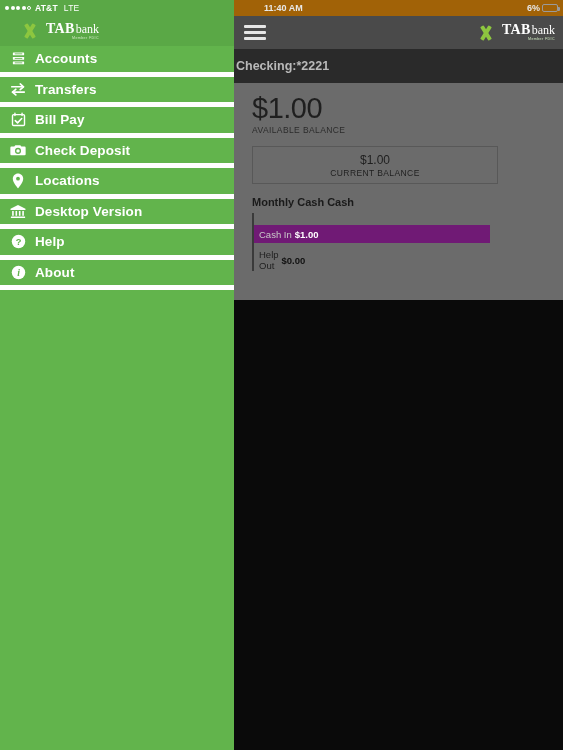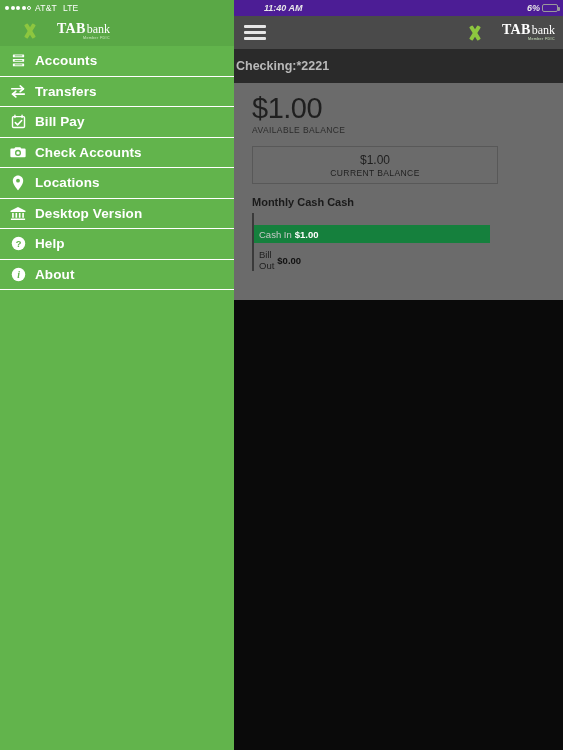--- a/index.html
+++ b/index.html
@@ -23,32 +23,32 @@
     display:flex; align-items:center;
     padding-left:5px;
     background:#5aa846;
     color:#ffffff;
     font-size:8px;
     letter-spacing:.2px;
   }
   .dots { display:flex; align-items:center; gap:1.5px; margin-right:4px; }
   .dot { width:4px; height:4px; border-radius:50%; background:#ffffff; }
   .dot.hollow { background:transparent; border:1px solid #ffffff; width:4px; height:4px; }
-  .carrier { margin-right:6px; font-size:8.5px; }
+  .carrier { margin-right:6px; font-size:8.5px;font-weight:bold; }
   .lte { font-size:8.5px; }
 
   #brand-left {
     height:30px;
     display:flex; align-items:center;
     padding-left:22px;
     background:#5aa846;
   }
 
   
-  .logo { display:flex; align-items:center; gap:19px;justify-content:center; }
+  .logo { display:flex; align-items:center; gap:8px;justify-content:center; }
   .logo-x { width:16px; height:16px; position:relative; flex:none; }
   .logo-x span {
     position:absolute; left:50%; top:0;
     width:4px; height:16px; background:#8dc63f;
     border-radius:1px;
   }
   .logo-x span.a { transform:translateX(-50%) rotate(32deg); }
   .logo-x span.b { transform:translateX(-50%) rotate(-32deg); }
   .logo-text { display:flex; flex-direction:column; line-height:1; }
   .logo-main { display:flex; align-items:baseline; }
@@ -65,41 +65,41 @@
   .logo-fdic {
     font-size:3.6px; color:#cfe8c2; letter-spacing:.4px;
     text-align:right; margin-top:1px;
   }
 
   
   .menu-item {
     height:30.5px;
     display:flex; align-items:center;
     padding-left:8px;
-    border-bottom:1px solid #ffffff;
+    border-bottom:5px solid #ffffff;
     color:#ffffff;
   }
   .menu-icon {
     width:20px; height:20px; flex:none;
     display:flex; align-items:center; justify-content:center;
     margin-right:7px;
   }
   .menu-icon svg { display:block; }
   .menu-label { font-size:13.5px; font-weight:bold; letter-spacing:.1px; }
 
   
   #content {
     position:absolute; left:234px; top:0;
     width:329px; height:750px;
     background:#0a0a0a;
   }
   #statusbar-right {
     height:16px; display:flex; align-items:center;
-    background:#4c1d95; color:#e8e8e8;
-    font-size:8.5px; position:relative;font-style:italic;
+    background:#a16207; color:#e8e8e8;
+    font-size:8.5px; position:relative;
   }
   #clock { position:absolute; left:30px; font-weight:bold; font-size:9px; }
   #battery-wrap {
     position:absolute; right:5px;
     display:flex; align-items:center; gap:2px;
   }
   #battery-pct { font-weight:bold; font-size:9px; }
   .battery-body {
     width:16px; height:8px;
     border:1px solid #9a9a9a; border-radius:2px;
@@ -244,21 +244,21 @@
   </div>
 
   <div class="menu-item">
     <span class="menu-icon">
       <svg width="16" height="14" viewBox="0 0 18 14" fill="#fff">
         <path d="M1.6 3.2h3.2l1.2-1.6h5.6l1.2 1.6h3.6a1.2 1.2 0 0 1 1.2 1.2v7.4a1.2 1.2 0 0 1-1.2 1.2H1.6A1.2 1.2 0 0 1 .4 11.8V4.4a1.2 1.2 0 0 1 1.2-1.2z"></path>
         <circle cx="9" cy="8" r="3.4" fill="#62b44c"></circle>
           <circle cx="9" cy="8" r="1.9" fill="#fff"></circle>
       </svg>
     </span>
-    <span class="menu-label">Check Accounts</span>
+    <span class="menu-label">Check Deposit</span>
   </div>
 
   <div class="menu-item">
     <span class="menu-icon">
       <svg width="12" height="16" viewBox="0 0 12 16" fill="#fff">
         <path d="M6 .6C3.1.6.8 2.9.8 5.8c0 3.9 5.2 9.6 5.2 9.6s5.2-5.7 5.2-9.6C11.2 2.9 8.9.6 6 .6z"></path>
         <circle cx="6" cy="5.7" r="1.9" fill="#62b44c"></circle>
       </svg>
     </span>
     <span class="menu-label">Locations</span>
@@ -350,27 +350,27 @@
         <div id="current-box">
           <span id="current-amount">$1.00</span>
           <span id="current-label">CURRENT BALANCE</span>
         </div>
 
         <div id="cashflow-title">Monthly Cash Cash</div>
 
         <div id="chart">
           <span id="axis"></span>
 
-          <div class="bar-row in" id="bar-in" style="width: 236px; background: #15803d;">
+          <div class="bar-row in" id="bar-in" style="width: 236px; background: #701a75;">
             <span class="bar-label">Cash In</span>
             <span class="bar-value">$1.00</span>
           </div>
 
           <div class="bar-row out" id="bar-out" style="width: 2px;">
-            <span class="bar-label">Bill Out</span>
+            <span class="bar-label">Help Out</span>
             <span class="bar-value">$0.00</span>
           </div>
         </div>
       </div>
 
 
     </div>
   </div>
 </div>
 

